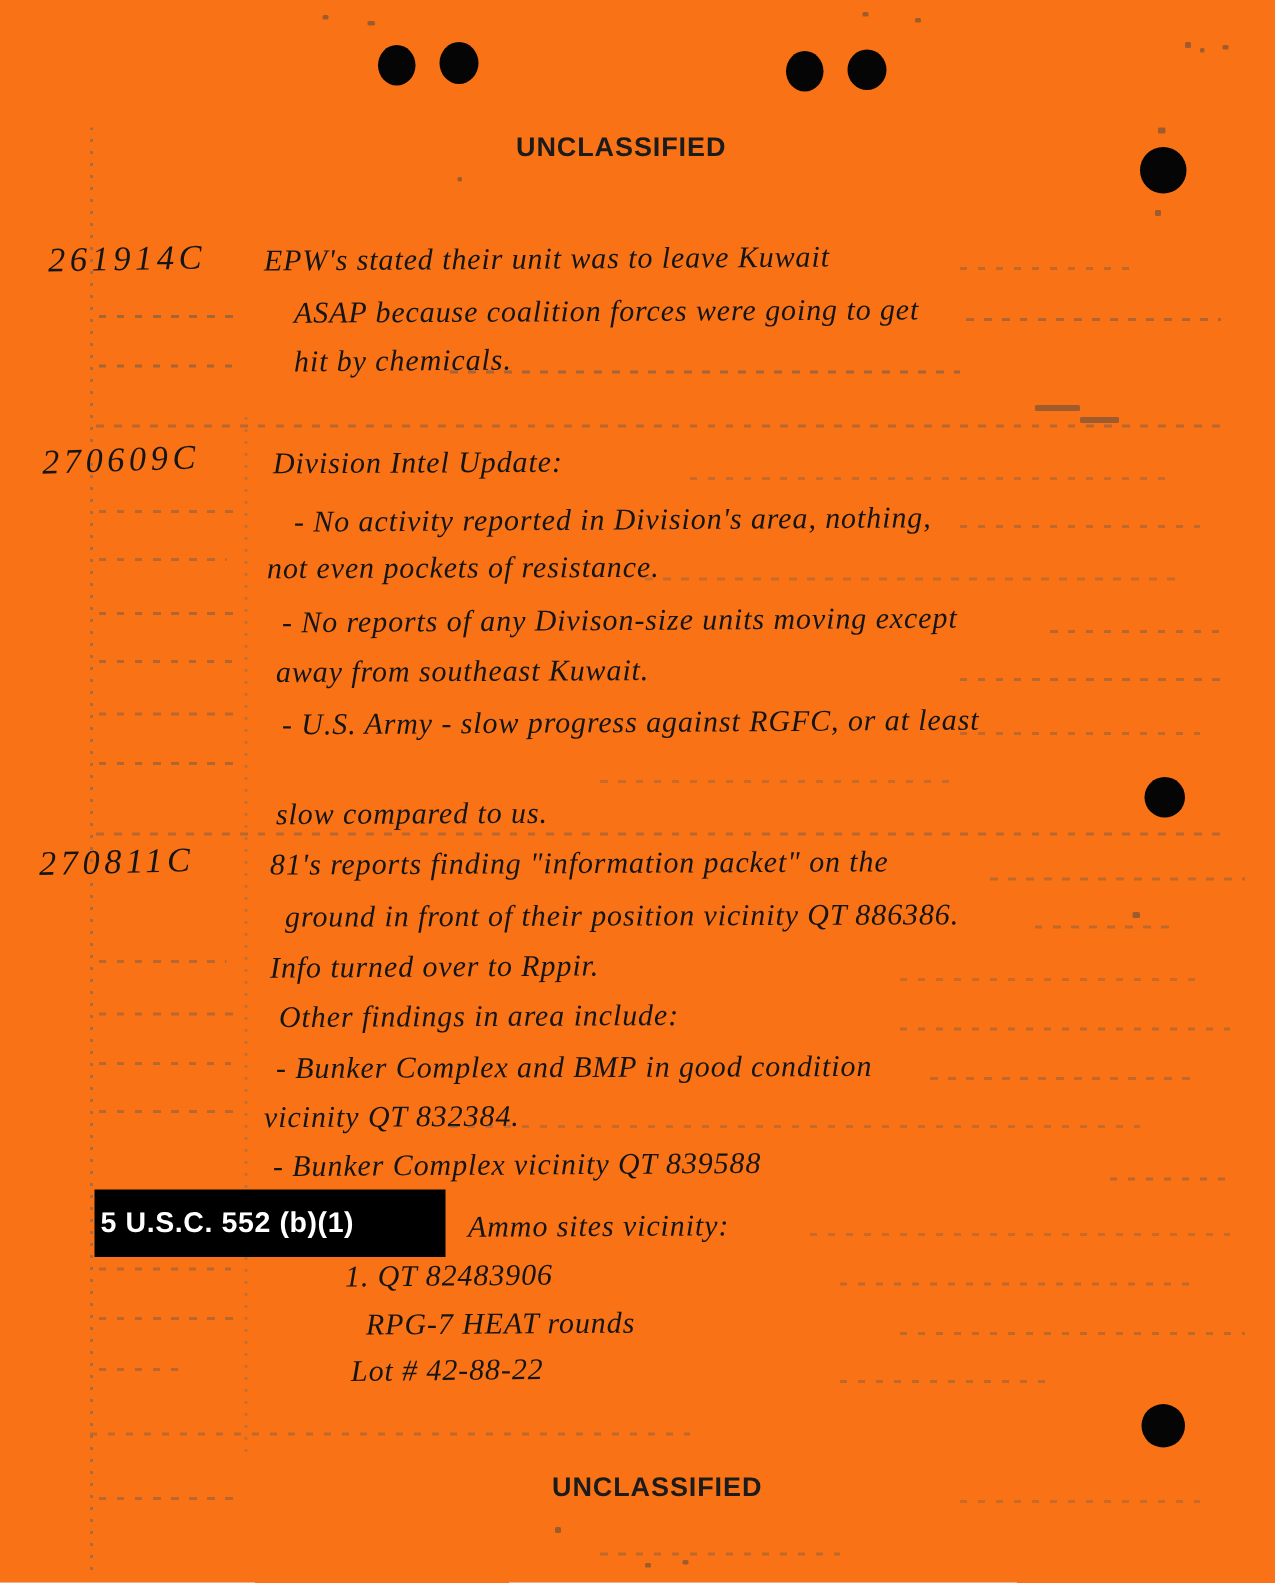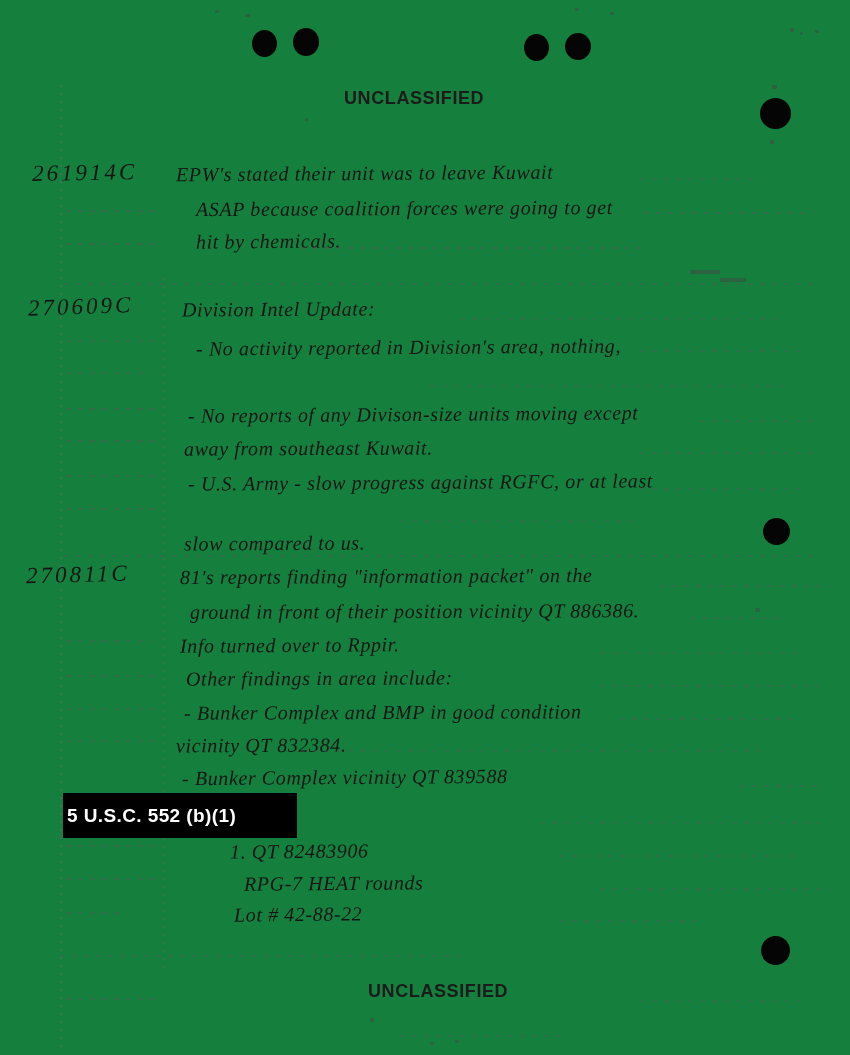--- a/index.html
+++ b/index.html
@@ -1,18 +1,18 @@
 <!DOCTYPE html>
 <html><head>
 <meta charset="utf-8">
 <style>
   html,body{margin:0;padding:0;background:#e8e8e8;}
   .page{
     position:relative;width:850px;height:1055px;margin:0 auto;
-    background:#15803d;overflow:hidden;
+    background:#f97316;overflow:hidden;
     font-family:"Liberation Sans",sans-serif;
   }
   
   .dot{position:absolute;background:#050505;border-radius:50%;}
   
   .hw{
     position:absolute;white-space:nowrap;color:#151515;
     font-family:"Liberation Serif",serif;font-style:italic;
     font-size:20px;letter-spacing:.6px;line-height:26px;
   }
@@ -59,33 +59,35 @@
   <div class="classif" style="left:368px;top:981px;">UNCLASSIFIED</div>
 
   <div class="hw ts" style="left:32px;top:160px;transform:rotate(-1deg);">261914C</div>
   <div class="hw" style="left:176px;top:160px;transform:rotate(-.4deg);">EPW's stated their unit was to leave Kuwait</div>
   <div class="hw" style="left:196px;top:195px;transform:rotate(-.3deg);">ASAP because coalition forces were going to get</div>
   <div class="hw" style="left:196px;top:228px;transform:rotate(-.5deg);">hit by chemicals.</div>
 
   <div class="hw ts" style="left:28px;top:294px;transform:rotate(-2deg);">270609C</div>
   <div class="hw" style="left:182px;top:296px;transform:rotate(-.3deg);">Division Intel Update:</div>
   <div class="hw" style="left:196px;top:334px;transform:rotate(-.4deg);">- No activity reported in Division's area, nothing,</div>
+  <div class="hw" style="left:178px;top:366px;transform:rotate(-.2deg);">not even pockets of resistance.</div>
   <div class="hw" style="left:188px;top:401px;transform:rotate(-.4deg);">- No reports of any Divison-size units moving except</div>
   <div class="hw" style="left:184px;top:435px;transform:rotate(-.3deg);">away from southeast Kuwait.</div>
   <div class="hw" style="left:188px;top:469px;transform:rotate(-.4deg);">- U.S. Army - slow progress against RGFC, or at least</div>
   <div class="hw" style="left:184px;top:530px;transform:rotate(-.3deg);">slow compared to us.</div>
 
   <div class="hw ts" style="left:26px;top:562px;transform:rotate(-1.5deg);">270811C</div>
   <div class="hw" style="left:180px;top:563px;transform:rotate(-.3deg);">81's reports finding "information packet" on the</div>
   <div class="hw" style="left:190px;top:598px;transform:rotate(-.2deg);">ground in front of their position vicinity QT 886386.</div>
   <div class="hw" style="left:180px;top:632px;transform:rotate(-.4deg);">Info turned over to Rppir.</div>
   <div class="hw" style="left:186px;top:665px;transform:rotate(-.3deg);">Other findings in area include:</div>
   <div class="hw" style="left:184px;top:699px;transform:rotate(-.2deg);">- Bunker Complex and BMP in good condition</div>
   <div class="hw" style="left:176px;top:732px;transform:rotate(-.3deg);">vicinity QT 832384.</div>
   <div class="hw" style="left:182px;top:764px;transform:rotate(-.4deg);">- Bunker Complex vicinity QT 839588</div>
+  <div class="hw" style="left:312px;top:805px;transform:rotate(-.3deg);">Ammo sites vicinity:</div>
   <div class="hw" style="left:230px;top:838px;transform:rotate(-.5deg);">1. QT 82483906</div>
   <div class="hw" style="left:244px;top:870px;transform:rotate(-.4deg);">RPG-7 HEAT rounds</div>
   <div class="hw" style="left:234px;top:901px;transform:rotate(-.6deg);">Lot # 42-88-22</div>
 
   <div class="redaction">
     <span>5 U.S.C. 552 (b)(1)</span>
   </div>
 
   <div id="noise">
       <div class="noise-dash" style="left: 640px; top: 178px; width: 120px; opacity: 0.35;"></div>

